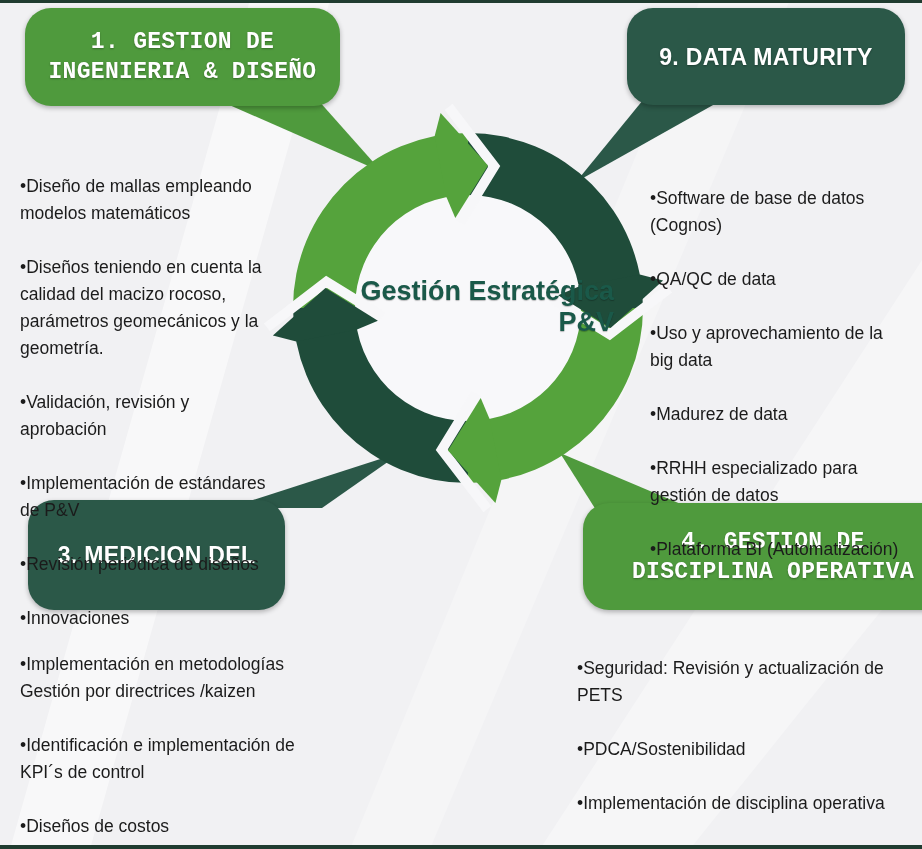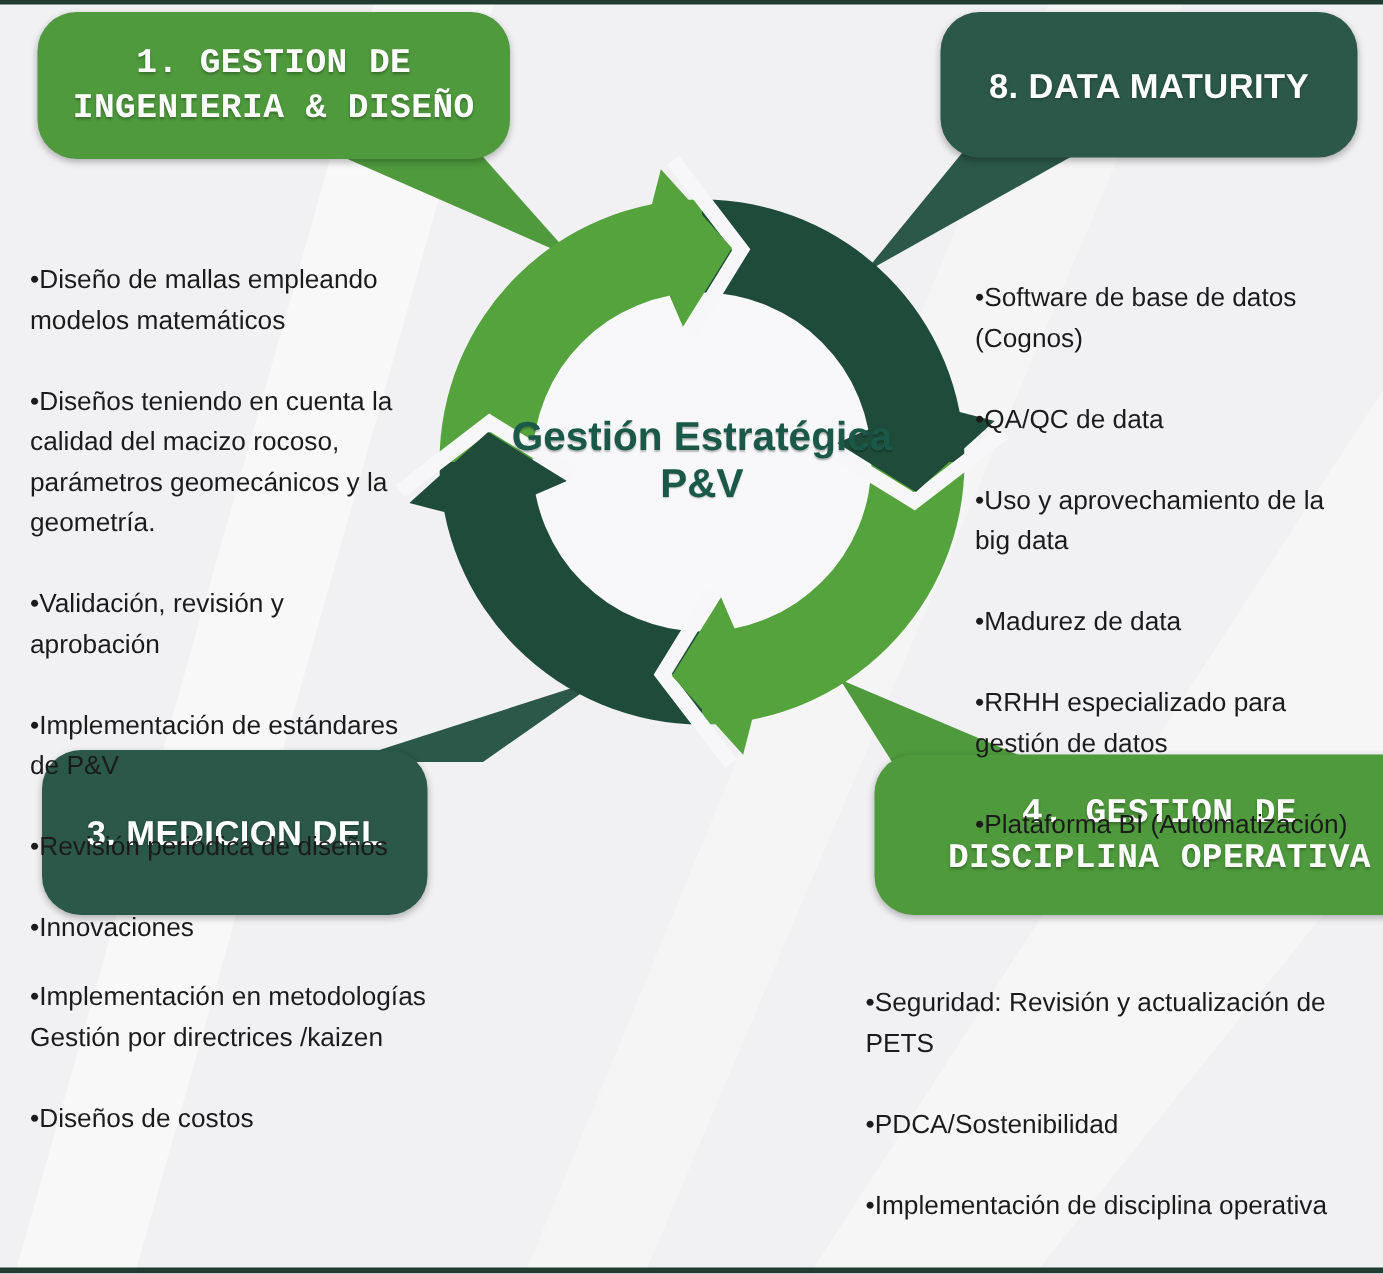--- a/index.html
+++ b/index.html
@@ -18,21 +18,21 @@
     text-shadow:0 1px 2px rgba(0,0,0,.3);
   }
   .bubble span{display:block;}
   .bubble.medium{background:var(--mg,#4f9a3d);font-family:Liberation Mono, monospace;}
   .bubble.dark{background:var(--dg,#2b5848);}
   .blist{
     position:absolute;font-size:17.5px;line-height:27px;color:#1b1b1b;
     white-space:pre-line;
   }
   #center-label{
-    position:absolute;left:322px;top:276px;width:292px;text-align:center;
+    position:absolute;left:322px;top:276px;width:292px;text-align:right;
     font-weight:bold;font-size:27px;line-height:31px;
     color:var(--ct,#1a5949);
     text-shadow:0 1px 1px rgba(0,0,0,.25);
   }
   #center-label span{display:block;}
 </style>
 </head>
 <body>
 
 <div id="canvas">
@@ -68,21 +68,21 @@
         <polygon points="296.2 341.4 272.9 335.4 325.4 288.0 377.9 320.7 357.1 329.6" fill="#1f4c3a"></polygon>
       </g>
   </svg>
 
   <div class="bubble medium" style="left:25px;top:8px;width:315px;height:98px;">
     <span>1. GESTION DE</span>
     <span>INGENIERIA &amp; DISEÑO</span>
   </div>
 
   <div class="bubble dark" style="left:627px;top:8px;width:278px;height:97px;">
-    <span>8. DATA MATURITY</span>
+    <span>9. DATA MATURITY</span>
     <span></span>
   </div>
 
   <div class="bubble dark" style="left:28px;top:500px;width:257px;height:110px;">
     <span>3. MEDICION DEL</span>
   </div>
 
   <div class="bubble medium" style="left:583px;top:503px;width:380px;height:107px;">
     <span>4. GESTION DE</span>
     <span>DISCIPLINA OPERATIVA</span>
@@ -111,20 +111,22 @@
 big data</div>
     <div>•Madurez de data</div>
     <div>•RRHH especializado para
 gestión de datos</div>
     <div>•Plataforma BI (Automatización)</div>
   </div>
 
   <div class="blist" style="left:20px;top:624px;width:350px;">
     <div>•Implementación en metodologías
 Gestión por directrices /kaizen</div>
+    <div>•Identificación e implementación de
+KPI´s de control</div>
     <div>•Diseños de costos</div>
     
     
     
   </div>
 
   <div class="blist" style="left:577px;top:628px;width:345px;">
     <div>•Seguridad: Revisión y actualización de
 PETS</div>
     <div>•PDCA/Sostenibilidad</div>

